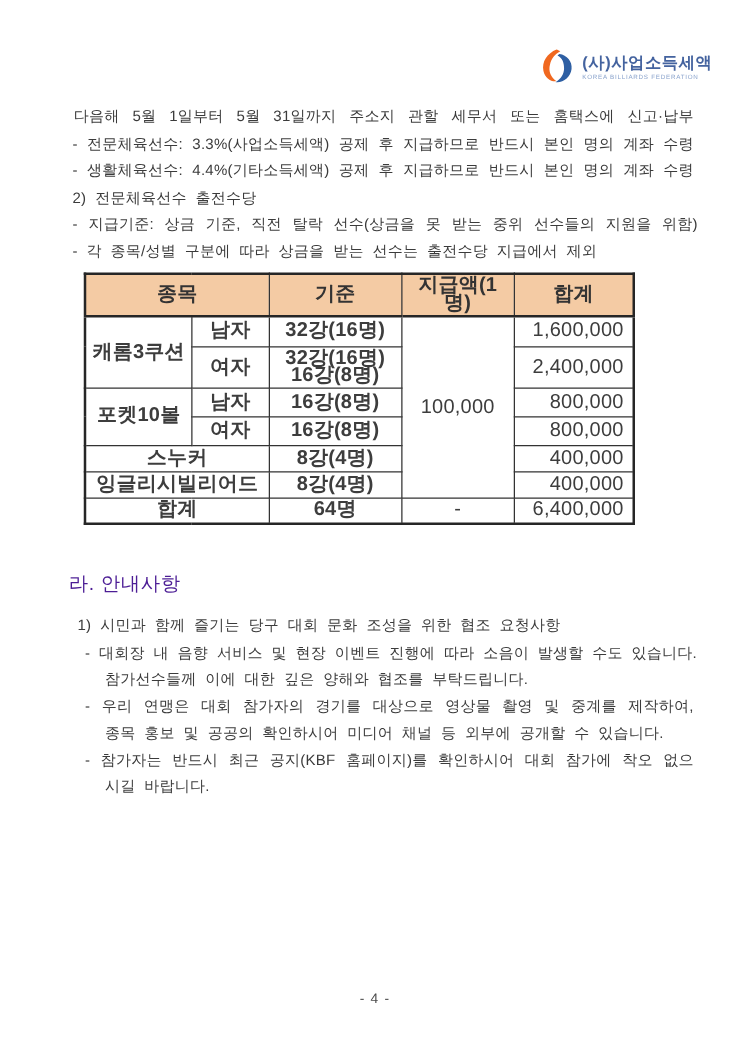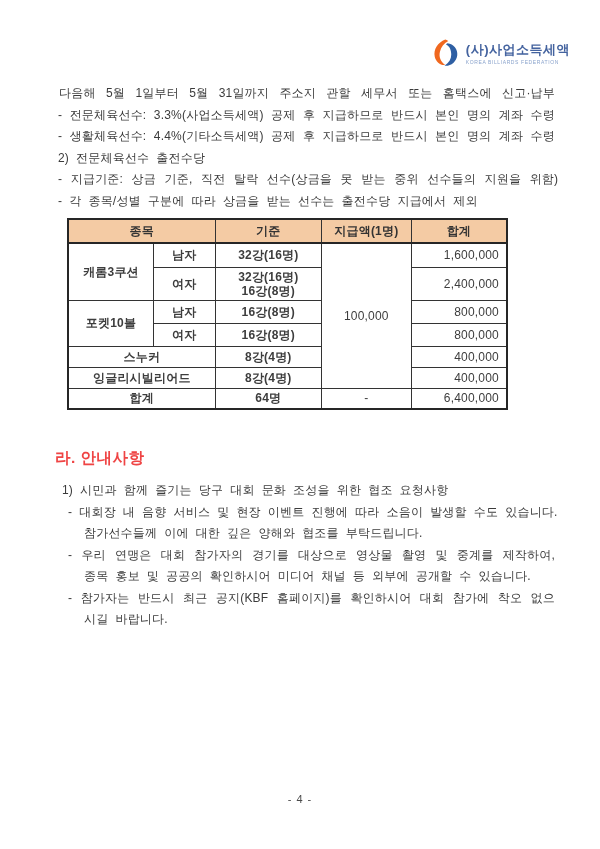--- a/index.html
+++ b/index.html
@@ -28,40 +28,40 @@
   .ind15 { margin-left:15px; }
   .ind21 { margin-left:21px; }
   .ind37 { margin-left:37px; }
   .mt12 { }
   .ws5 { word-spacing:5px; }
   
   table.allow {
     border-collapse:collapse;
     margin:6px 0 0 20px;
     width:441px;
-    font-size:12px;
+    font-size:16px;
     line-height:14px;
     color:#3d3d3d;
     border:2px solid #262626;
   }
   table.allow th, table.allow td { border:1px solid #333333; text-align:center; padding:2px 4px; }
   table.allow th {
     background:#F4CBA4;
     font-weight:bold;
     color:#333333;
     height:18px;
     border-bottom:2px solid #262626;
   }
   table.allow td.bold { font-weight:bold; }
   table.allow td.num { text-align:right; padding-right:7px; font-weight:normal; }
   tr.rh24 { height:24px; } tr.rh30 { height:30px; } tr.rh23 { height:23px; } tr.rh21 { height:21px;padding-left:28px; }
   
   .guide-heading {
     margin:36px 0 10px 8px;
-    font-size:15.5px; font-weight:bold; color:#ef4444;
+    font-size:15.5px; font-weight:normal; color:#4c1d95;
     letter-spacing:0.5px; line-height:24px; white-space:nowrap;
   }
   
   .footer {
     position:absolute; top:793px; left:0; width:100%;
     text-align:center; font-size:11px; color:#4a4a4a; letter-spacing:1px;
   }
 </style>
 </head>
 <body>

